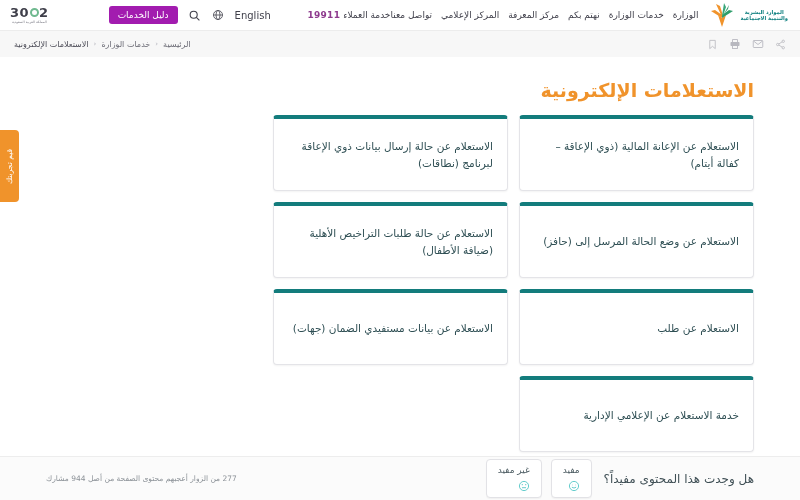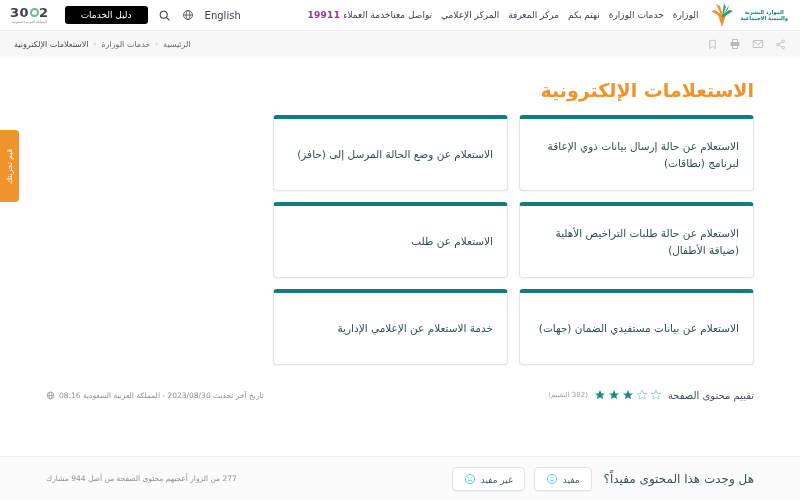--- a/index.html
+++ b/index.html
@@ -37,23 +37,23 @@
   .nav-spacer { flex: 1 1 auto; }
   .cust-care { font-size: 9px; color: #3f3f4a; white-space: nowrap; display:flex; gap:3px; align-items:center;}
   .cust-care .num { color: #8e3b8e; font-weight: bold; letter-spacing: .3px; }
   .lang {
     display: flex; align-items: center; gap: 11px;
     font-size: 10px; color: #3f3f4a; white-space: nowrap;
   }
   .globe { width: 12px; height: 12px; }
   .search-btn { width: 16px; height: 16px; display:flex; align-items:center; justify-content:center;}
   .guide-btn {
-    background: #000000; color: #fff; font-size: 9px;
-    padding: 4px 16px; border-radius: 3px; white-space: nowrap;
-    border: none; cursor: pointer; font-family: inherit;
+    background: #a21caf; color: #fff; font-size: 9px;
+    padding: 4px 9px; border-radius: 3px; white-space: nowrap;
+    border: none; cursor: pointer; font-family: inherit; margin-left: 44px;
   }
   .badge2030 { display:flex; flex-direction:column; align-items:center; margin-right:16px;}
   .badge2030 .big { font-size: 13px; font-weight: bold; color: #3f3f4a; letter-spacing: .5px; line-height:1; display:flex; align-items:center;}
   .badge2030 .sub { font-size: 3.4px; color: #7a7a84; white-space: nowrap; margin-top:1px;}
   .v-circle { display:inline-block; width:9px; height:9px; border-radius:50%; border:2px solid #6fb98f; margin:0 .5px;}
 
   
   .crumbbar {
     height: 27px; background: #f7f7f7;
     display: flex; align-items: center;
@@ -106,23 +106,24 @@
   
   .feedback {
     position: absolute; right: 0; left: 0; bottom: 0;
     height: 44px; background: #fbfbfb; border-top: 1px solid #ededed;
     display: flex; align-items: center; padding: 0 46px;
   }
   .fb-question { font-size: 12px; color: #3f4f55; }
   .fb-buttons { display: flex; gap: 9px; margin-right: 12px; }
   .fb-btn {
     background: #fff; border: 1px solid #e2e2e6; border-radius: 4px;
-    padding: 5px 11px; display: flex; align-items: flex-end; gap: 5px;
+    padding: 5px 11px; display: flex; align-items: flex-start; gap: 5px;
     font-size: 9px; color: #4a5a60; cursor: pointer; font-family: inherit;
     box-shadow: 0 1px 1px rgba(0,0,0,.04);
+    flex-direction: column;
   }
   .fb-spacer { flex: 1 1 auto; }
   .fb-stats { font-size: 7.5px; color: #8b9197; }
 
   
   .side-tab {
     position: absolute; left: 0; top: 130px;
     width: 19px; height: 72px; background: #f0932b;
     border-radius: 0 4px 4px 0;
     display: flex; align-items: center; justify-content: center;
@@ -224,20 +225,23 @@
     <span>خدمات الوزارة</span>
     <span class="sep">‹</span>
     <span class="cur">الاستعلامات الإلكترونية</span>
   </div>
 </div>
 
 <div class="content">
   <div class="page-title">الاستعلامات الإلكترونية</div>
 
   <div class="grid">
+    <div class="card">
+      <div class="card-text">الاستعلام عن الإعانة المالية (ذوي الإعاقة – كفالة أيتام)</div>
+    </div>
     <div class="card">
       <div class="card-text">الاستعلام عن حالة إرسال بيانات ذوي الإعاقة لبرنامج (نطاقات)</div>
     </div>
     <div class="card">
       <div class="card-text">الاستعلام عن وضع الحالة المرسل إلى (حافز)</div>
     </div>
     <div class="card">
       <div class="card-text">الاستعلام عن حالة طلبات التراخيص الأهلية (ضيافة الأطفال)</div>
     </div>
     <div class="card">

